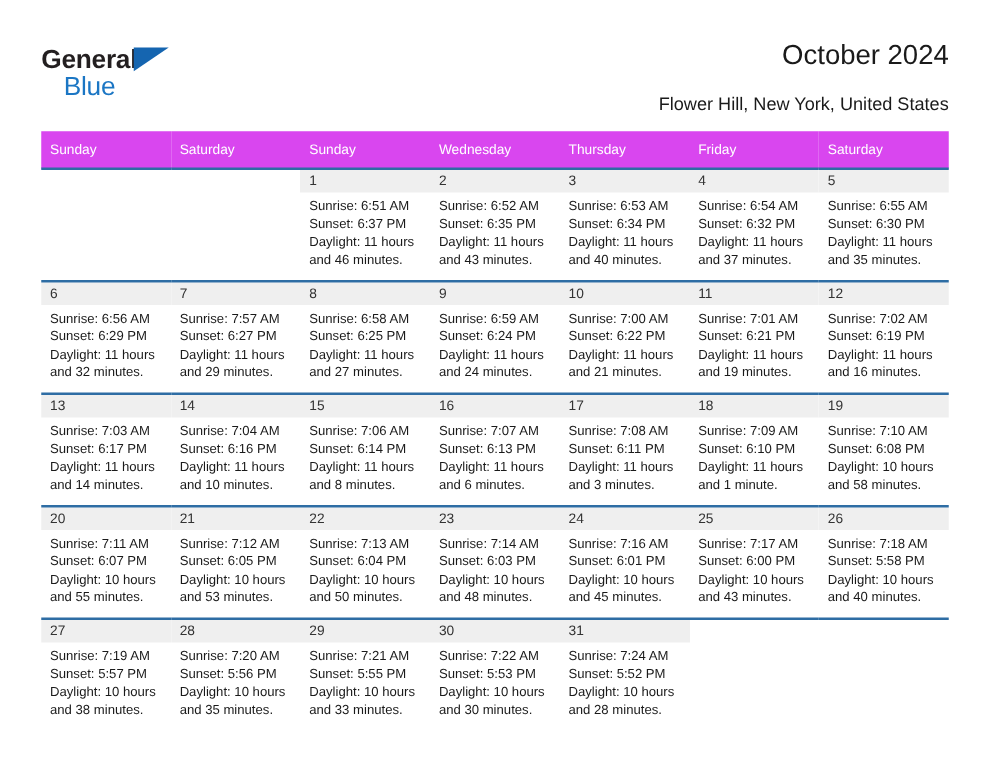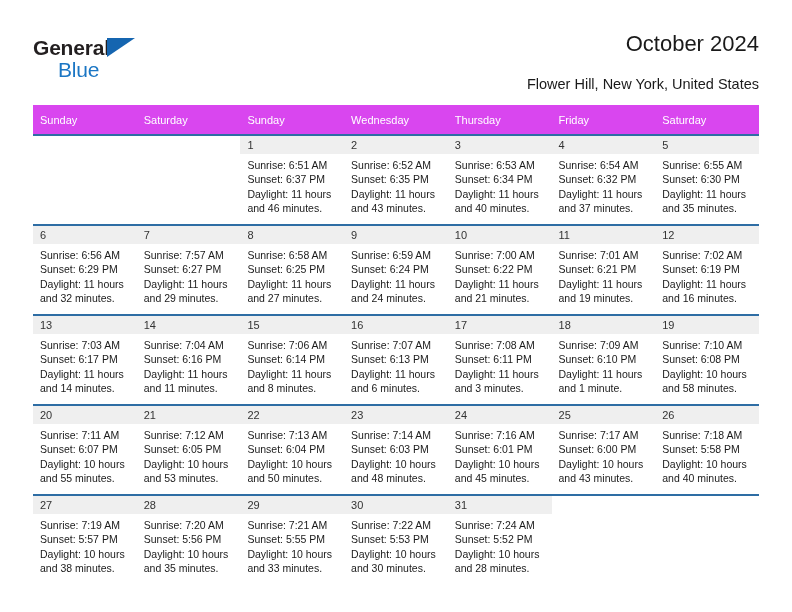--- a/index.html
+++ b/index.html
@@ -51,21 +51,21 @@
     position: absolute;
     left: 74px;
     top: 2px;
     width: 0;
     height: 0;
     border-left: 28px solid #1565b0;
     border-bottom: 19px solid transparent;
   }
   .logo-blue {
     position: absolute;
-    left: 25px;
+    left: 18px;
     top: 22px;
     font-size: 21px;
     letter-spacing: -0.2px;
     color: #1b76c4;
     font-family: "Liberation Sans", sans-serif;
   }
   .title-block {
     position: absolute;
     right: 0;
     top: 0;
@@ -324,21 +324,21 @@
               <div>Daylight: 11 hours</div>
               <div>and 14 minutes.</div>
             </div>
           </td>
           <td class="day-cell">
             <div class="daynum-band">14</div>
             <div class="cell-body">
               <div>Sunrise: 7:04 AM</div>
               <div>Sunset: 6:16 PM</div>
               <div>Daylight: 11 hours</div>
-              <div>and 11 minutes.</div>
+              <div>and 10 minutes.</div>
             </div>
           </td>
           <td class="day-cell">
             <div class="daynum-band">15</div>
             <div class="cell-body">
               <div>Sunrise: 7:06 AM</div>
               <div>Sunset: 6:14 PM</div>
               <div>Daylight: 11 hours</div>
               <div>and 8 minutes.</div>
             </div>

